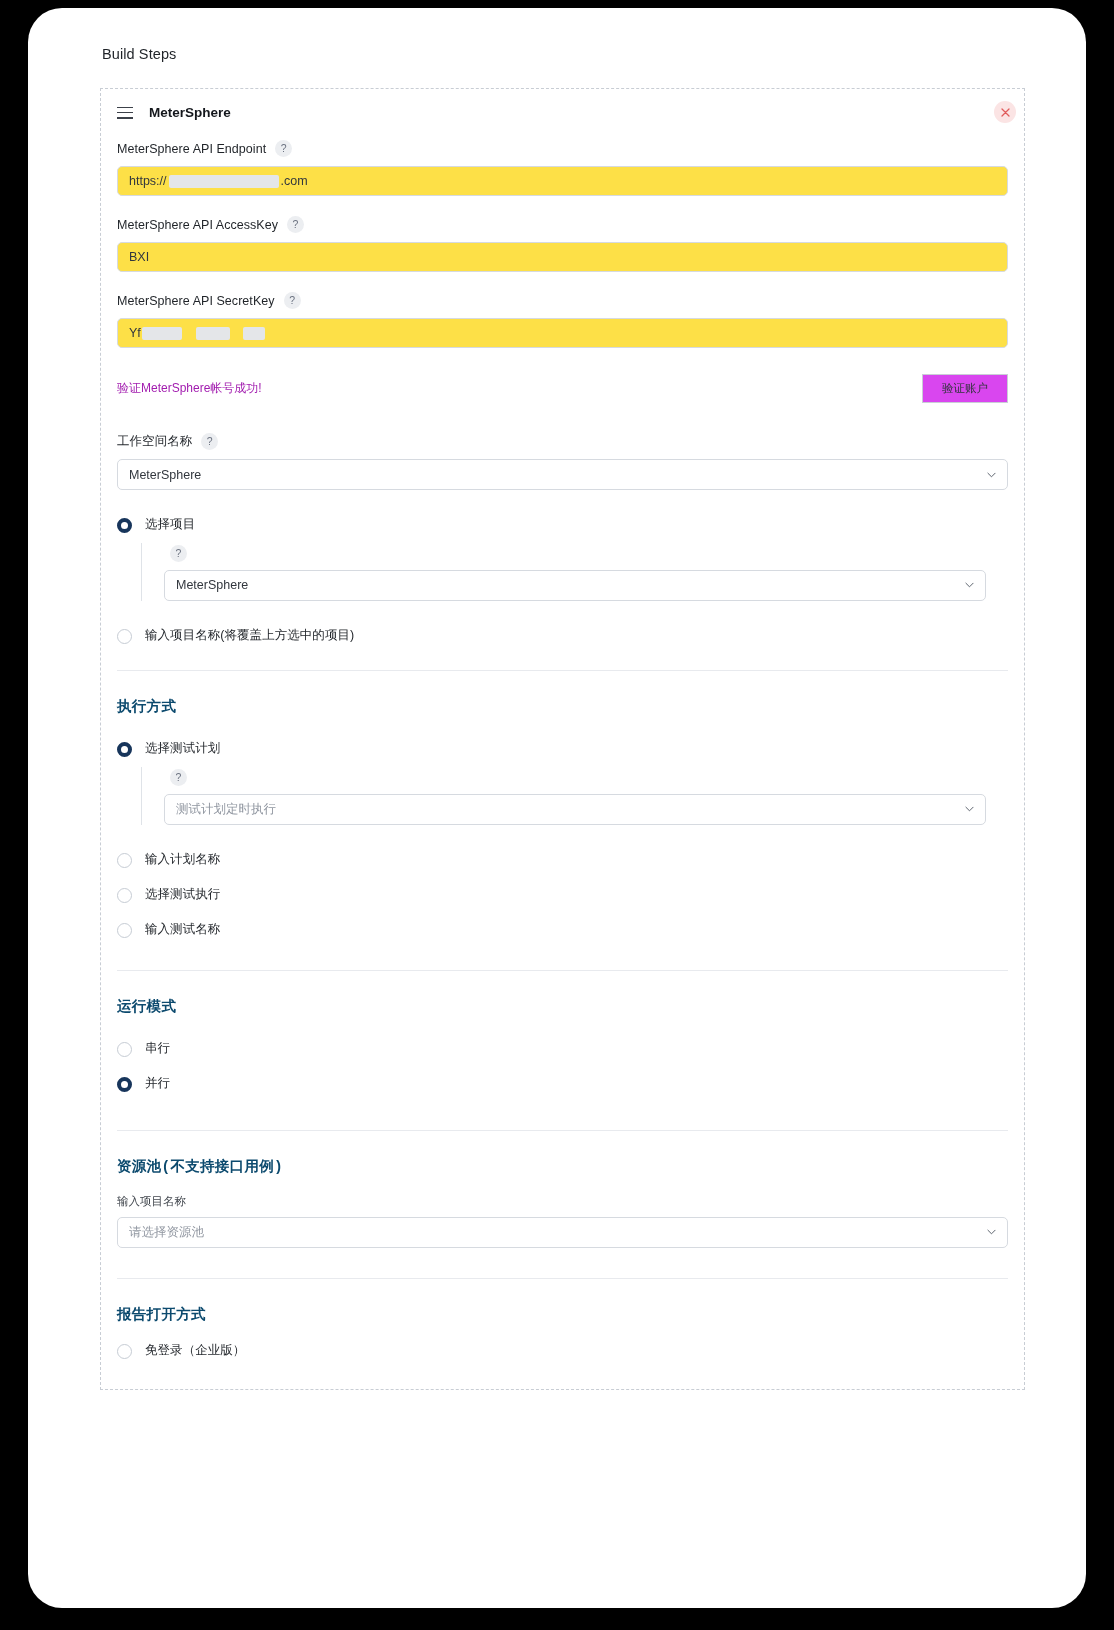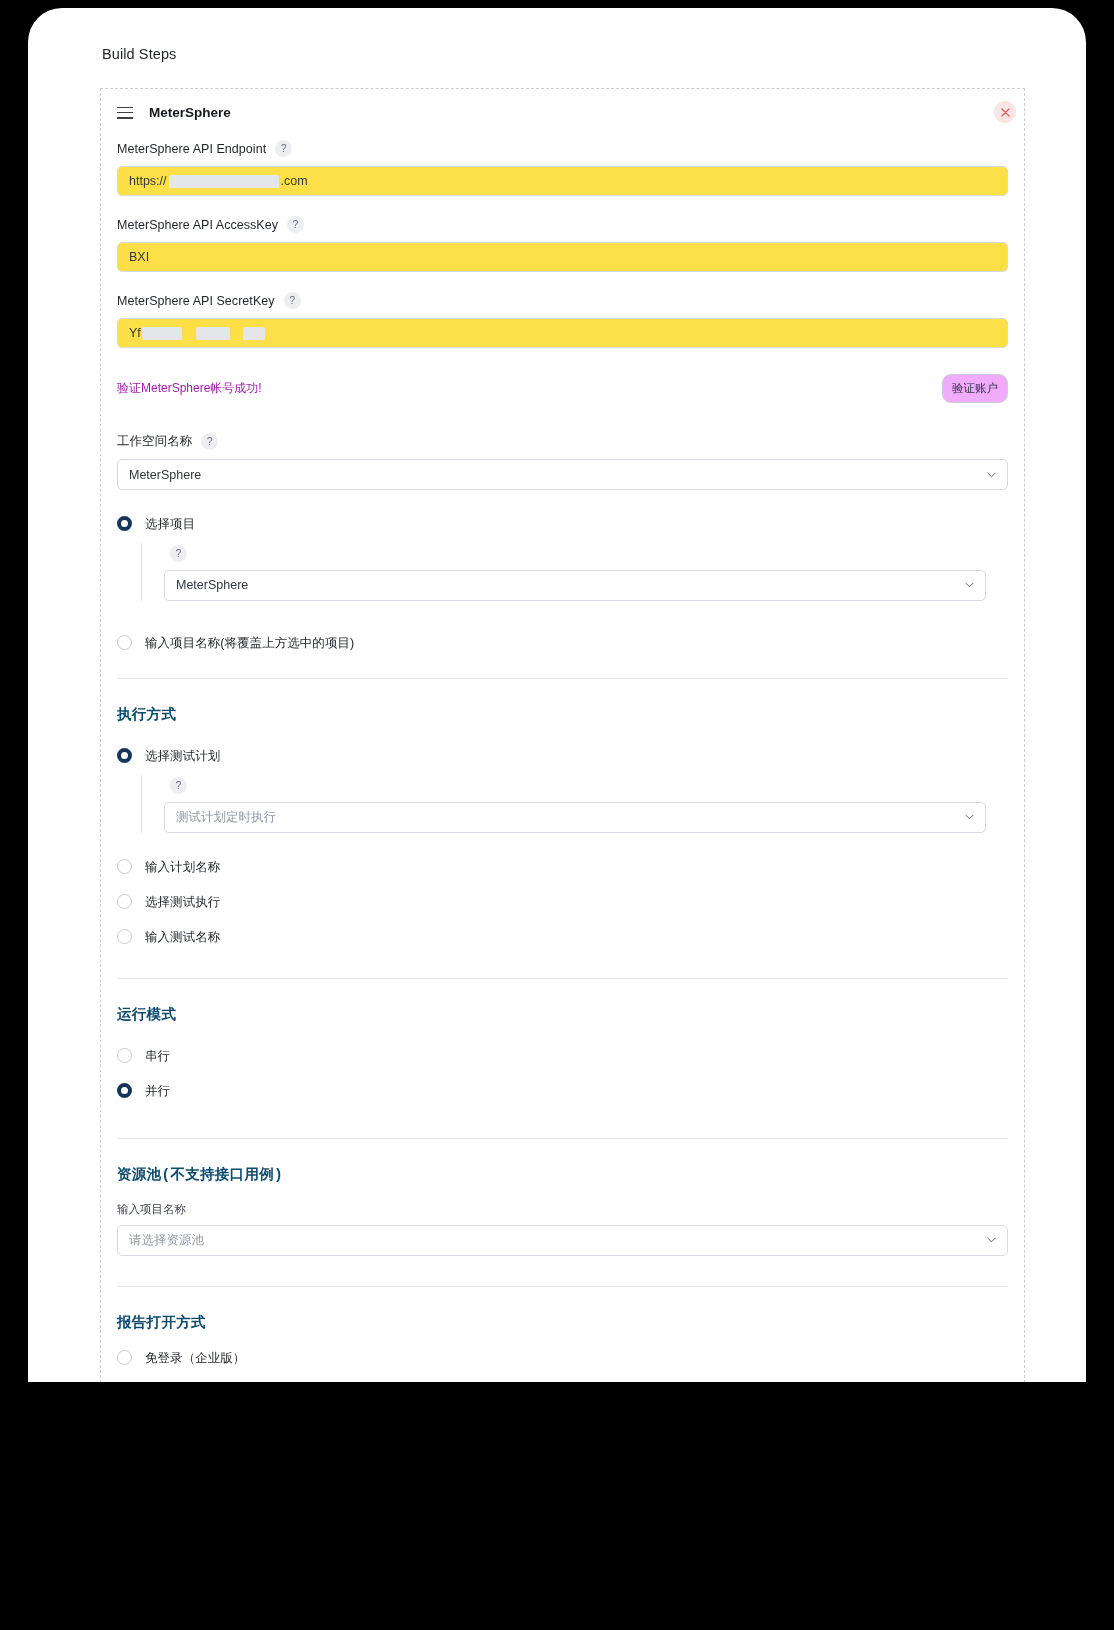--- a/index.html
+++ b/index.html
@@ -4,21 +4,21 @@
 <style>
   * { box-sizing: border-box; }
   html, body {
     margin: 0; padding: 0;
     background: #000;
     font-family: "Liberation Sans", "DejaVu Sans", sans-serif;
   }
   .screen {
     position: relative;
     width: 1114px;
-    height: 1382px;
+    height: 1630px;
     background: #000000;
     overflow: hidden;
   }
   
   .device {
     position: absolute;
     left: 28px; top: 8px;
     width: 1058px; height: 1600px;
     background: #ffffff;
     border-radius: 34px;
@@ -125,25 +125,25 @@
     justify-content: space-between;
     padding: 0 16px;
     margin-top: 26px;
   }
   .status-text {
     font-size: 12px;
     color: #a21caf;
   }
   .verify-btn {
     border: 1px solid #c9ced6;
-    border-radius: 9px;
-    background: #f0abfc;
+    border-radius: 0;
+    background: #d946ef;
     font-size: 11.5px;
     color: #2f343b;
-    padding: 6px 9px;
+    padding: 6px 19px;
     cursor: pointer;
     font-family: inherit;
   }
   .select {
     width: 100%;
     height: 31px;
     border: 1px solid #d6dae0;
     border-radius: 5px;
     background: #fff;
     font-size: 12.5px;
@@ -158,21 +158,21 @@
     position: absolute;
     right: 11px; top: 50%;
     margin-top: -3px;
     width: 9px; height: 6px;
   }
   .select.placeholder { color: #9096a0; }
 
   
   .radio-row {
     display: flex;
-    align-items: flex-start;
+    align-items: flex-end;
     gap: 13px;
     padding: 0 16px;
     margin-top: 18px;
     cursor: pointer;
   }
   .radio {
     width: 15px; height: 15px;
     border-radius: 50%;
     border: 1.6px solid #c6ccd4;
     background: #fff;
@@ -307,21 +307,21 @@
             <span class="help">?</span>
           </div>
           <div class="select">
             <span>MeterSphere</span>
             <svg class="chev" viewBox="0 0 10 6">
                 <path d="M1 1 L5 5 L9 1" stroke="#5c636d" stroke-width="1.1" fill="none" stroke-linecap="round"></path>
               </svg>
           </div>
         </div>
 
-        <div class="radio-row" style="margin-top:34px;">
+        <div class="radio-row" style="margin-top:26px;">
           <span class="radio"></span>
           <span class="radio-label">输入项目名称(将覆盖上方选中的项目)</span>
         </div>
 
         <div class="divider"></div>
 
         <div class="section-title">执行方式</div>
 
         <div class="radio-row" style="margin-top:24px;">
           <span class="radio checked"></span>

